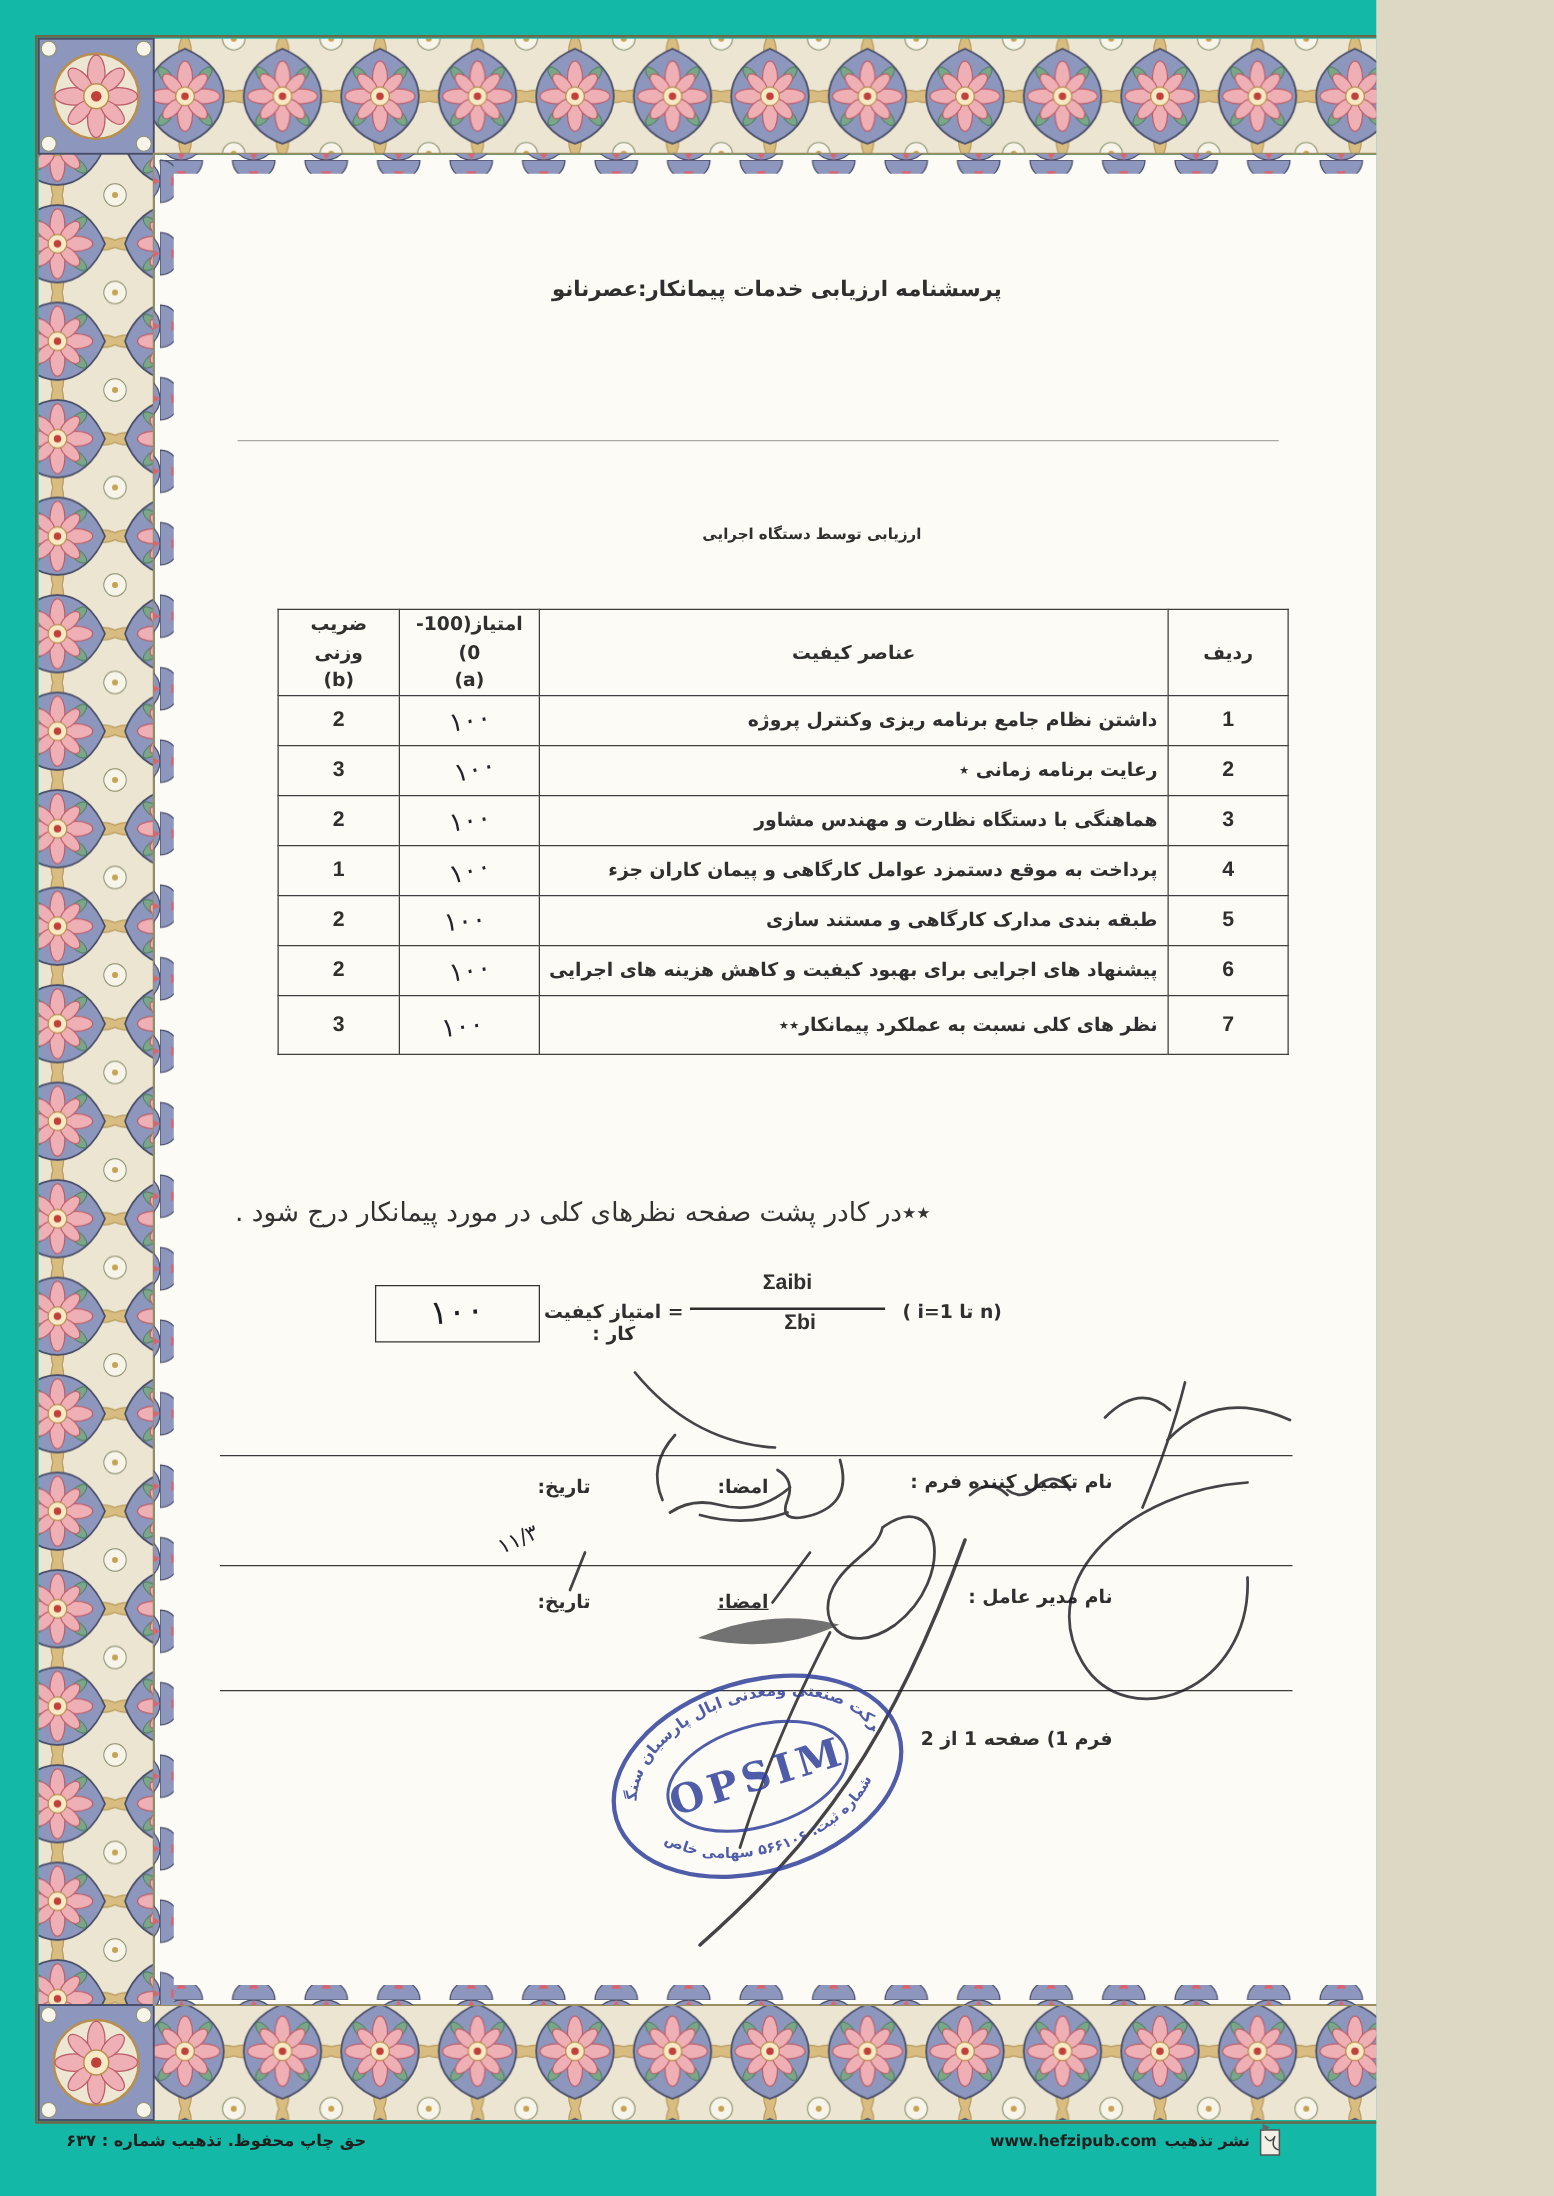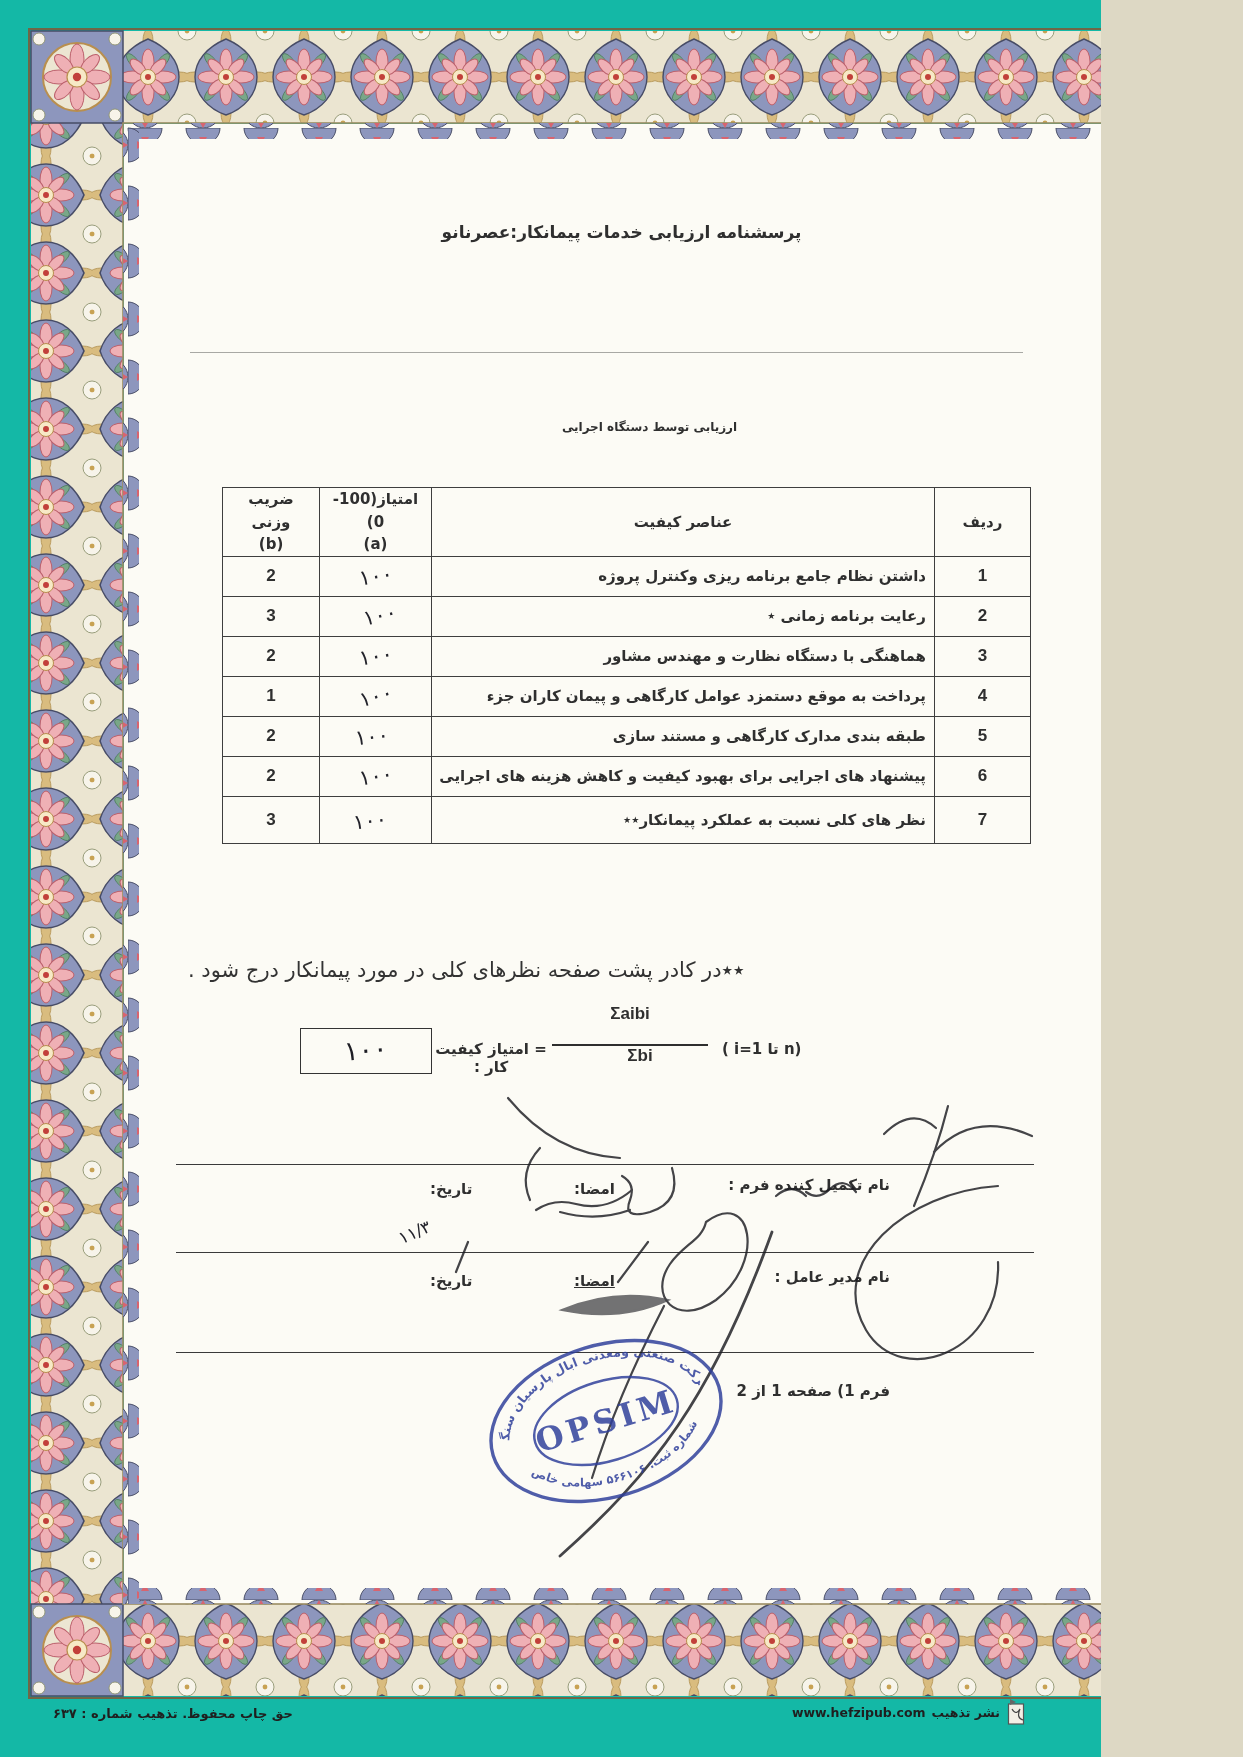--- a/index.html
+++ b/index.html
@@ -36,21 +36,21 @@
   tr:nth-child(7) .hand-mark{transform:rotate(-7deg) translateX(-6px);}
 
   .note1{position:absolute;left:188px;top:856px;width:846px;direction:rtl;text-align:justify;
          font-size:16px;font-weight:700;line-height:47px;color:#333;}
   .note2{position:absolute;left:188px;top:958px;width:846px;direction:rtl;text-align:left;
          font-size:21px;font-weight:400;color:#333;}
 
   .f-range{position:absolute;left:722px;top:1040px;font-size:15px;font-weight:700;direction:ltr;}
   .fraction{position:absolute;left:552px;top:1004px;width:156px;text-align:center;
             font-family:"Liberation Sans",sans-serif;font-size:17px;font-weight:700;}
-  .fraction .num{display:block;padding-bottom:20px;border-bottom:2px solid #2e2e2e;}
+  .fraction .num{display:block;padding-bottom:10px;border-bottom:2px solid #2e2e2e;margin-top:12px;}
   .fraction .den{display:inline-block;padding-top:0;transform:translateX(10px);}
   .f-label{position:absolute;left:424px;top:1040px;width:134px;direction:rtl;
            font-size:15px;font-weight:700;text-align:center;}
   .score-box{position:absolute;left:300px;top:1028px;width:130px;height:44px;
              border:1.7px solid #333;display:flex;align-items:center;justify-content:center;}
   .score-box .hand-big{font-size:27px;color:#1d1d24;letter-spacing:2px;
              transform:rotate(-5deg) translateY(-2px);}
 
   .rule{position:absolute;left:176px;width:858px;border-top:1.7px solid #3a3a3a;height:0;}
   .lbl{position:absolute;font-size:15px;font-weight:700;direction:rtl;white-space:nowrap;}

